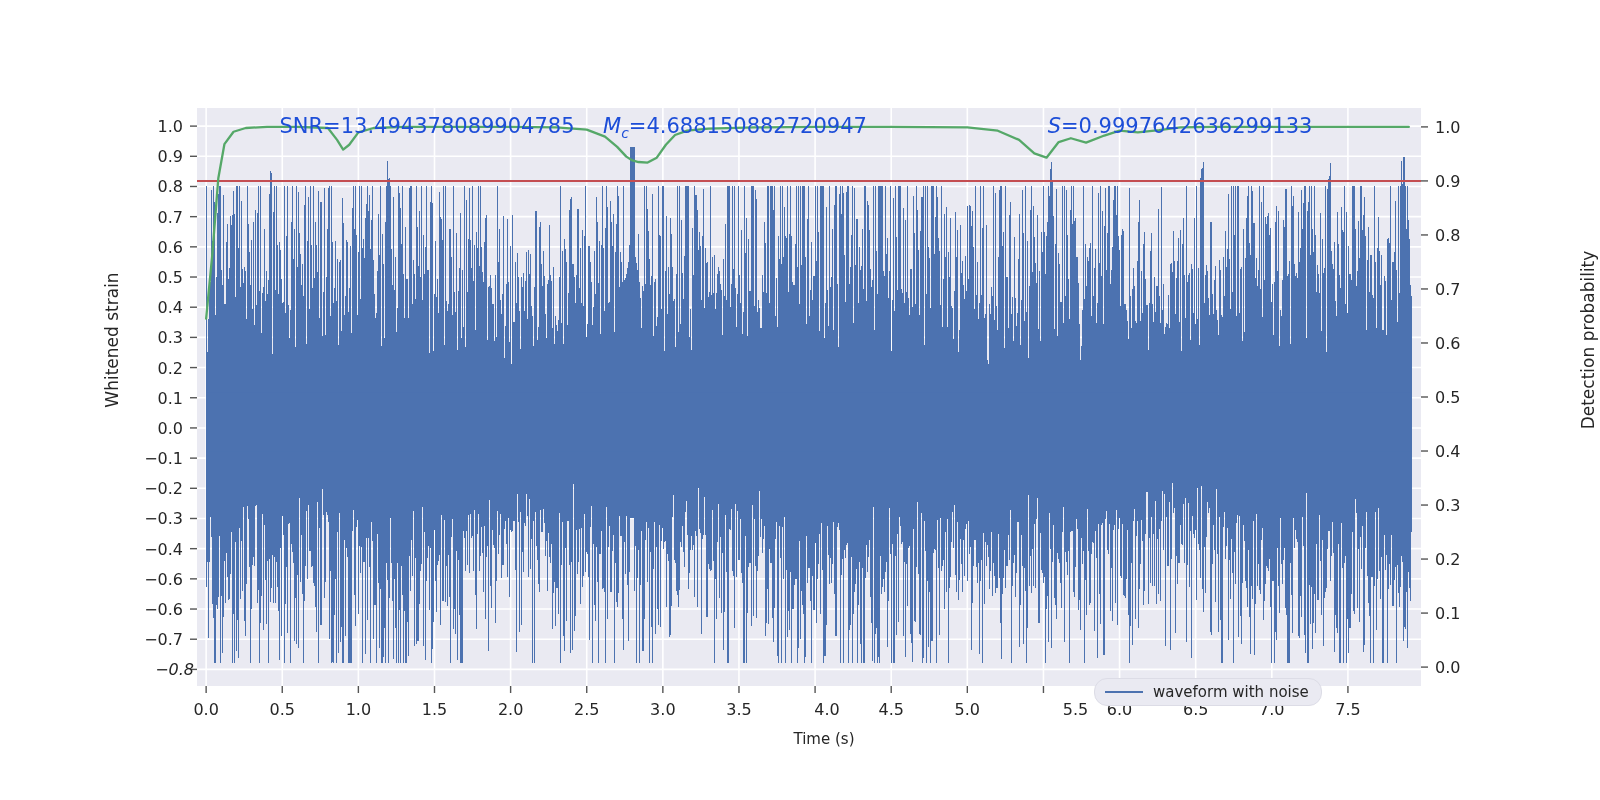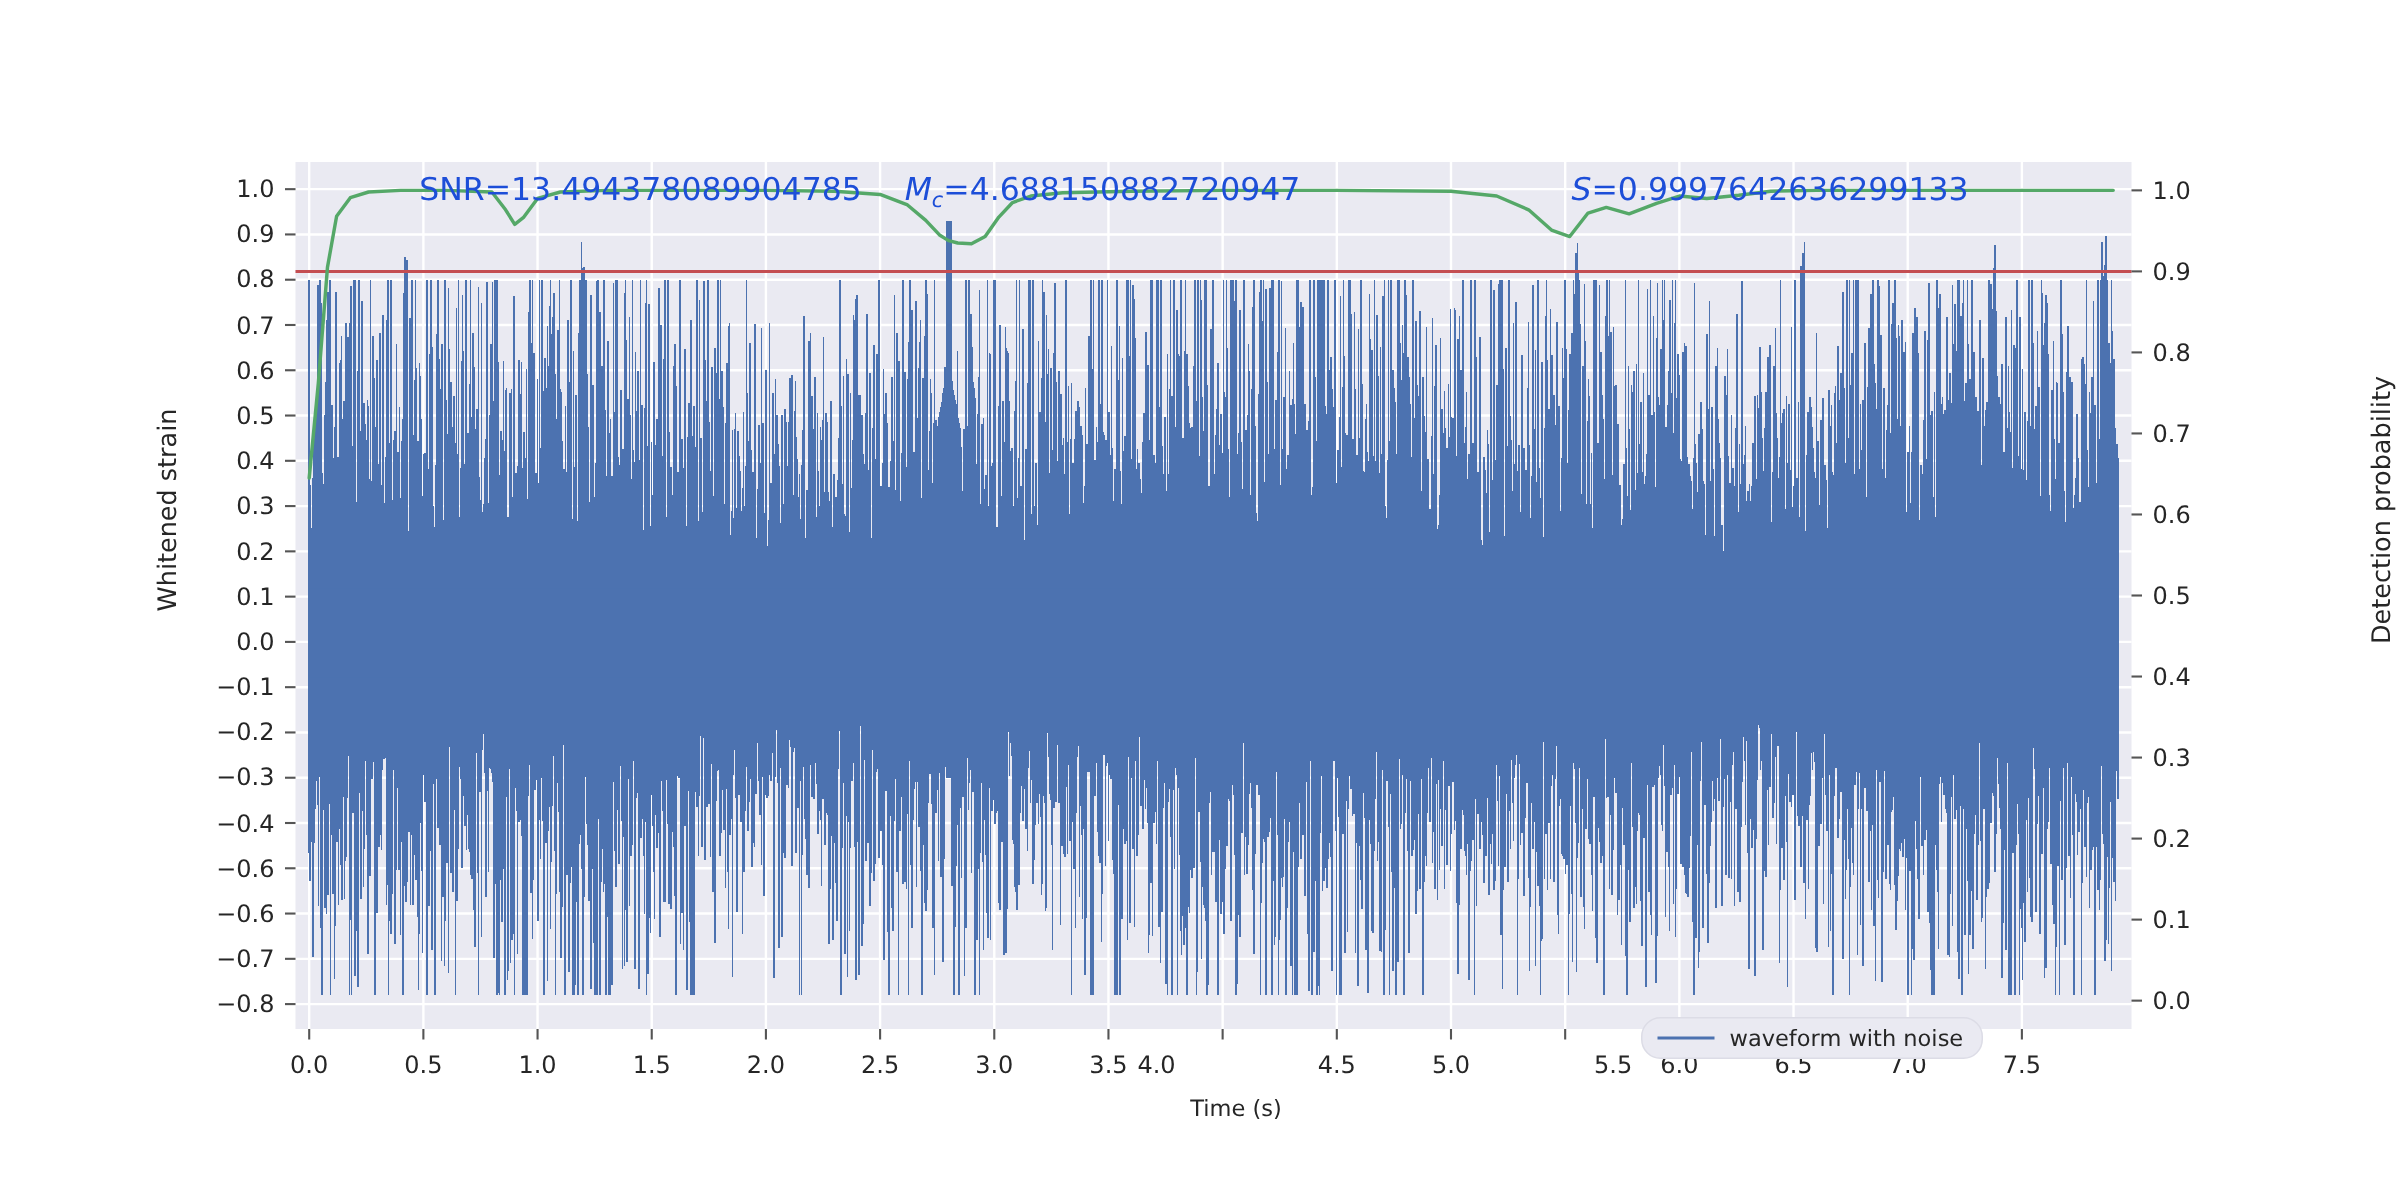--- a/index.html
+++ b/index.html
@@ -259,21 +259,21 @@
       <div class="tick-label ytick-left" style="left: 131px; top: 367.572px; width: 52px;">0.2</div>
       <div class="tick-label ytick-left" style="left: 131px; top: 397.755px; width: 52px;">0.1</div>
       <div class="tick-label ytick-left" style="left: 131px; top: 427.937px; width: 52px;">0.0</div>
       <div class="tick-label ytick-left" style="left: 131px; top: 458.12px; width: 52px;">−0.1</div>
       <div class="tick-label ytick-left" style="left: 131px; top: 488.303px; width: 52px;">−0.2</div>
       <div class="tick-label ytick-left" style="left: 131px; top: 518.486px; width: 52px;">−0.3</div>
       <div class="tick-label ytick-left" style="left: 131px; top: 548.668px; width: 52px;">−0.4</div>
       <div class="tick-label ytick-left" style="left: 131px; top: 578.851px; width: 52px;">−0.6</div>
       <div class="tick-label ytick-left" style="left: 131px; top: 609.034px; width: 52px;">−0.6</div>
       <div class="tick-label ytick-left" style="left: 131px; top: 639.217px; width: 52px;">−0.7</div>
-      <div class="tick-label ytick-left" style="left: 131px; top: 669.399px; width: 52px;">−0.8</div>
+      <div class="tick-label ytick-left" style="left: 142px; top: 669.399px; width: 52px; font-style: italic;">−0.8</div>
     </div>
   <div id="ytick-right-container">
       <div class="tick-label ytick-right" style="left: 1435px; top: 126.907px;">1.0</div>
       <div class="tick-label ytick-right" style="left: 1435px; top: 180.925px;">0.9</div>
       <div class="tick-label ytick-right" style="left: 1435px; top: 234.944px;">0.8</div>
       <div class="tick-label ytick-right" style="left: 1435px; top: 288.963px;">0.7</div>
       <div class="tick-label ytick-right" style="left: 1435px; top: 342.981px;">0.6</div>
       <div class="tick-label ytick-right" style="left: 1435px; top: 397px;">0.5</div>
       <div class="tick-label ytick-right" style="left: 1435px; top: 451.019px;">0.4</div>
       <div class="tick-label ytick-right" style="left: 1435px; top: 505.037px;">0.3</div>
@@ -283,21 +283,21 @@
     </div>
   <div id="xtick-container">
       <div class="tick-label xtick" style="left: 206.134px; top: 700px;">0.0</div>
       <div class="tick-label xtick" style="left: 282.254px; top: 700px;">0.5</div>
       <div class="tick-label xtick" style="left: 358.373px; top: 700px;">1.0</div>
       <div class="tick-label xtick" style="left: 434.493px; top: 700px;">1.5</div>
       <div class="tick-label xtick" style="left: 510.612px; top: 700px;">2.0</div>
       <div class="tick-label xtick" style="left: 586.731px; top: 700px;">2.5</div>
       <div class="tick-label xtick" style="left: 662.851px; top: 700px;">3.0</div>
       <div class="tick-label xtick" style="left: 738.97px; top: 700px;">3.5</div>
-      <div class="tick-label xtick" style="left: 771px; top: 700px;">4.0</div>
+      <div class="tick-label xtick" style="left: 827px; top: 700px;">4.0</div>
       <div class="tick-label xtick" style="left: 891.209px; top: 700px;">4.5</div>
       <div class="tick-label xtick" style="left: 967.328px; top: 700px;">5.0</div>
       <div class="tick-label xtick" style="left: 1043.45px; top: 700px; margin-left: 32px;">5.5</div>
       <div class="tick-label xtick" style="left: 1119.57px; top: 700px;">6.0</div>
       <div class="tick-label xtick" style="left: 1195.69px; top: 700px;">6.5</div>
       <div class="tick-label xtick" style="left: 1271.81px; top: 700px;">7.0</div>
       <div class="tick-label xtick" style="left: 1347.93px; top: 700px;">7.5</div>
     </div>
   <div id="annot-container">
       <div class="annot" style="left: 427px; top: 114px;">SNR=13.494378089904785</div>

